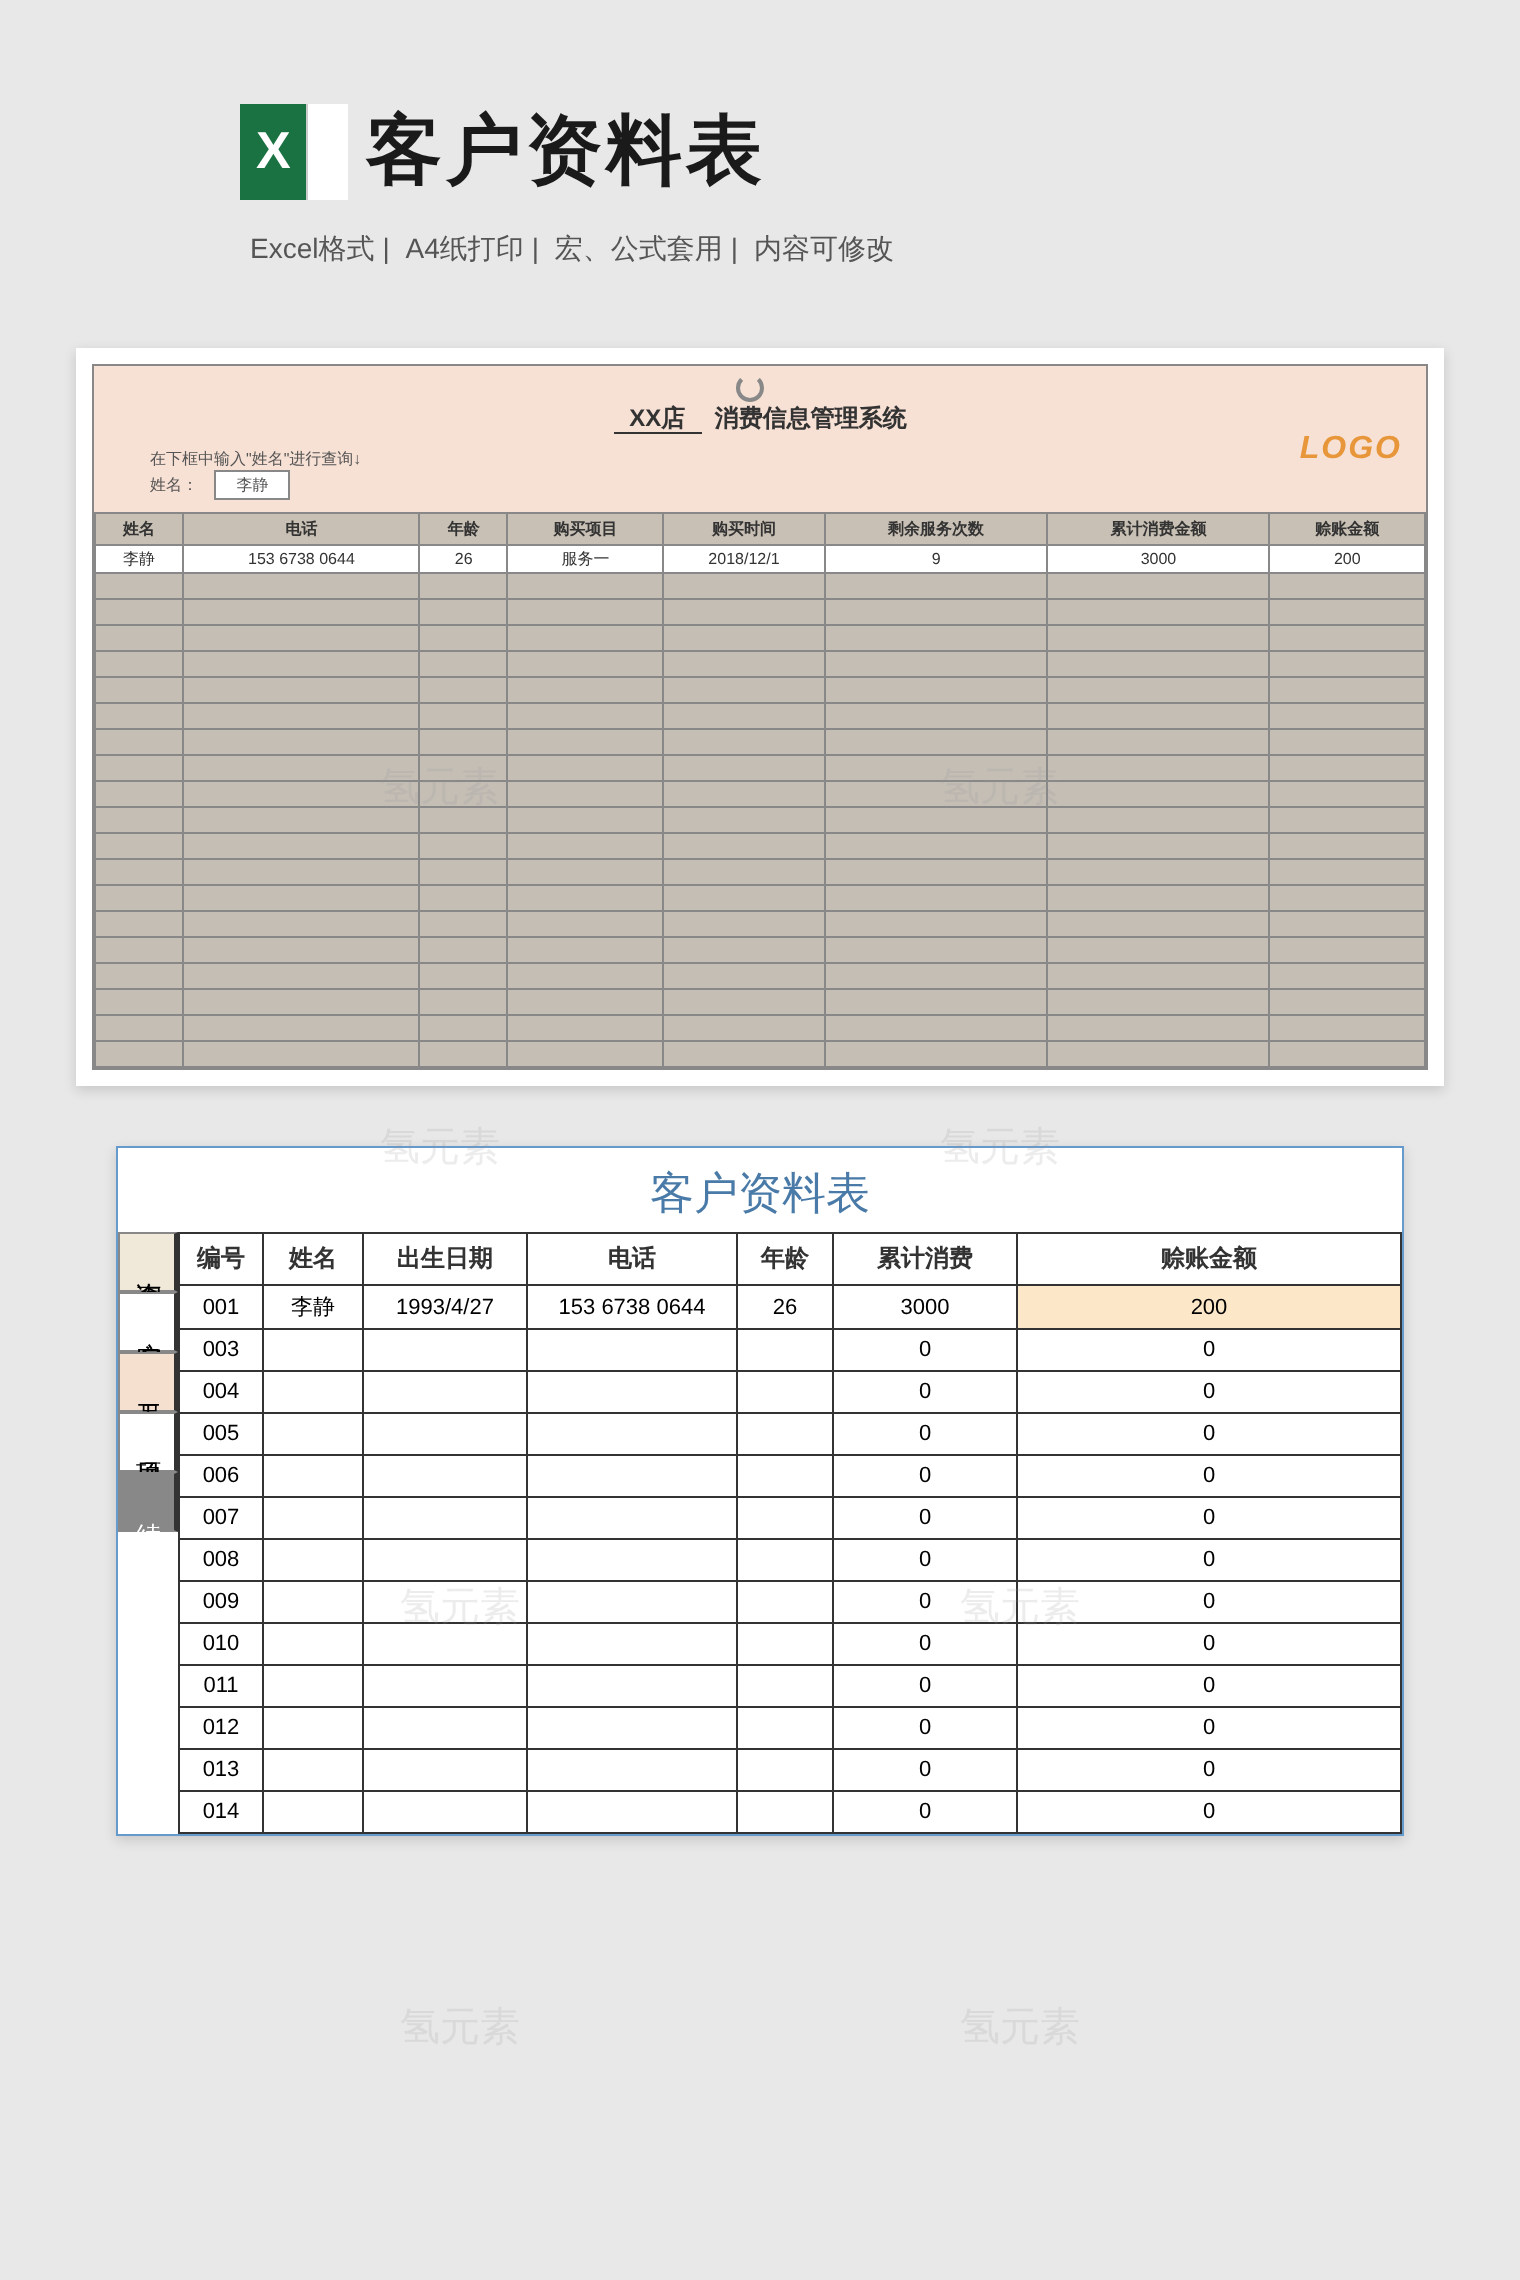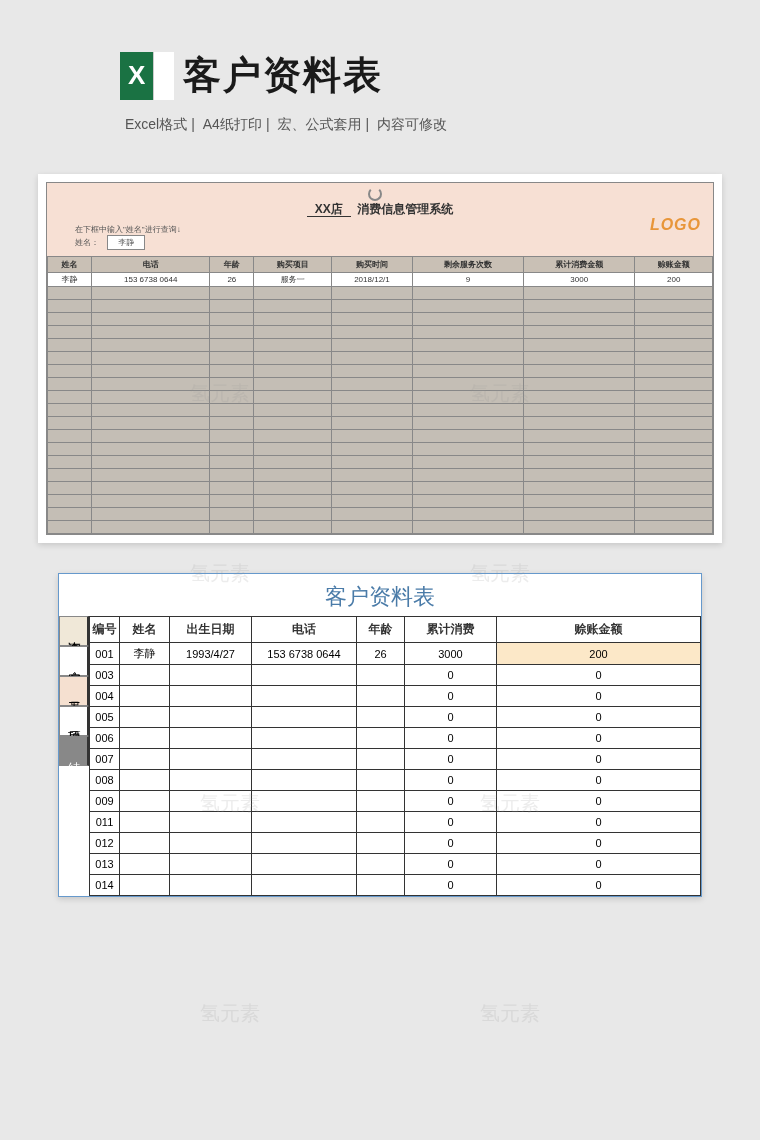--- a/index.html
+++ b/index.html
@@ -34,21 +34,21 @@
     .sheet2-body { display: flex; }
     .side-tabs { display: flex; flex-direction: column; width: 30px; }
     .side-tab { writing-mode: vertical-rl; text-align: center; padding: 14px 4px; font-size: 13px; border: 1px solid #888; border-right: 2px solid #333; background: white; }
     .side-tab.t1 { background: #f0e8d8; }
     .side-tab.t3 { background: #f5e0d0; }
     .side-tab.t5 { background: #888; color: white; }
     .sheet2-table { flex: 1; border-collapse: collapse; }
     .sheet2-table th { border: 1px solid #333; padding: 4px 2px; font-size: 12px; background: white; color: #333; }
     .sheet2-table td { border: 1px solid #333; padding: 3px 2px; font-size: 11px; text-align: center; height: 21px; }
     .sheet2-table td.hl { background: #fce8c8; }
-    .sheet2-table th.w1 { width: 30px; }
+    .sheet2-table th.w1 { width: 42px; }
     .sheet2-table th.w2 { width: 50px; }
     .sheet2-table th.w3 { width: 82px; }
     .sheet2-table th.w4 { width: 105px; }
     .sheet2-table th.w5 { width: 48px; }
     .sheet2-table th.w6 { width: 92px; }
 
     .watermark { position: absolute; color: rgba(150,150,150,0.18); font-size: 20px; pointer-events: none; transform: rotate(0deg); }
     .wm1 { top: 380px; left: 190px; }
     .wm2 { top: 380px; left: 470px; }
     .wm3 { top: 560px; left: 190px; }
@@ -398,20 +398,29 @@
           <tr>
             <td>009</td>
             <td></td>
             <td></td>
             <td></td>
             <td></td>
             <td>0</td>
             <td>0</td>
           </tr>
           <tr>
+            <td>010</td>
+            <td></td>
+            <td></td>
+            <td></td>
+            <td></td>
+            <td>0</td>
+            <td>0</td>
+          </tr>
+          <tr>
             <td>011</td>
             <td></td>
             <td></td>
             <td></td>
             <td></td>
             <td>0</td>
             <td>0</td>
           </tr>
           <tr>
             <td>012</td>

